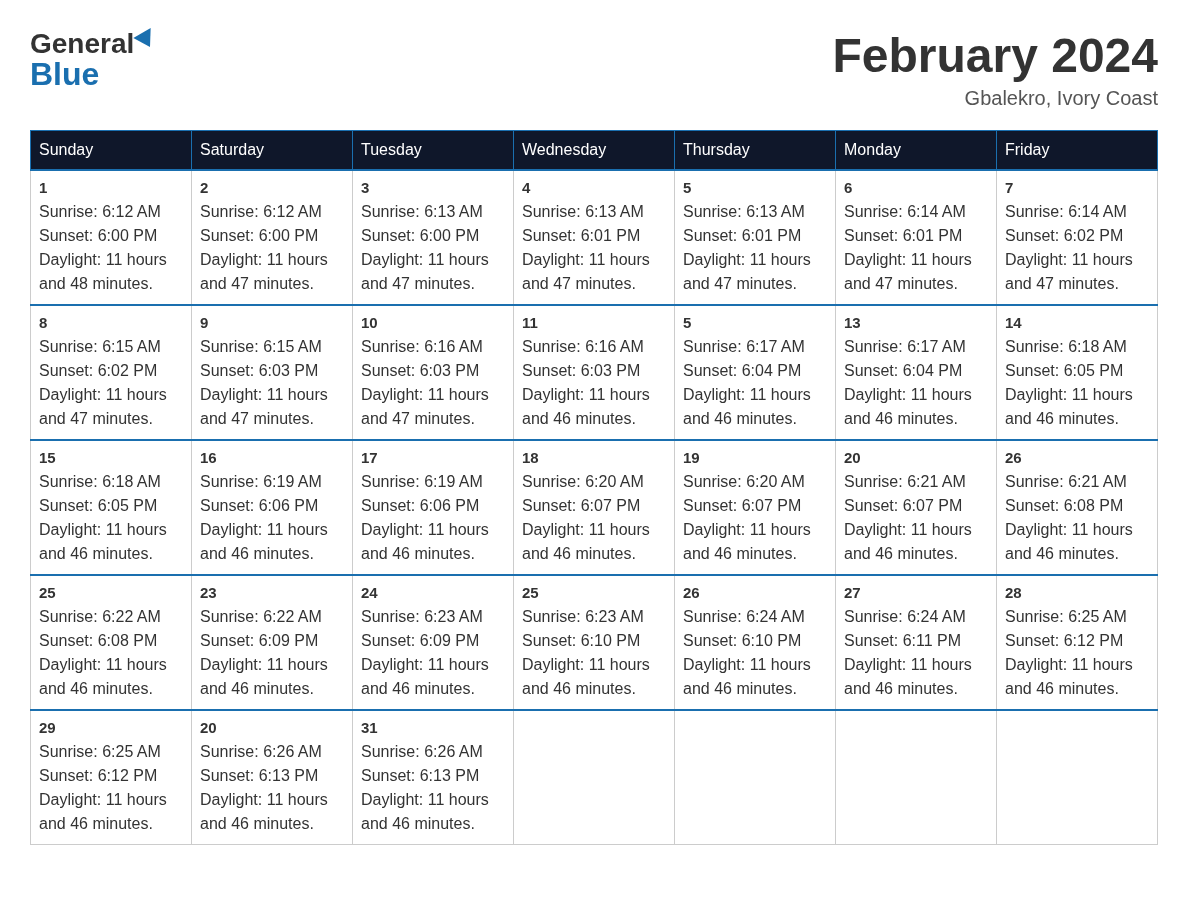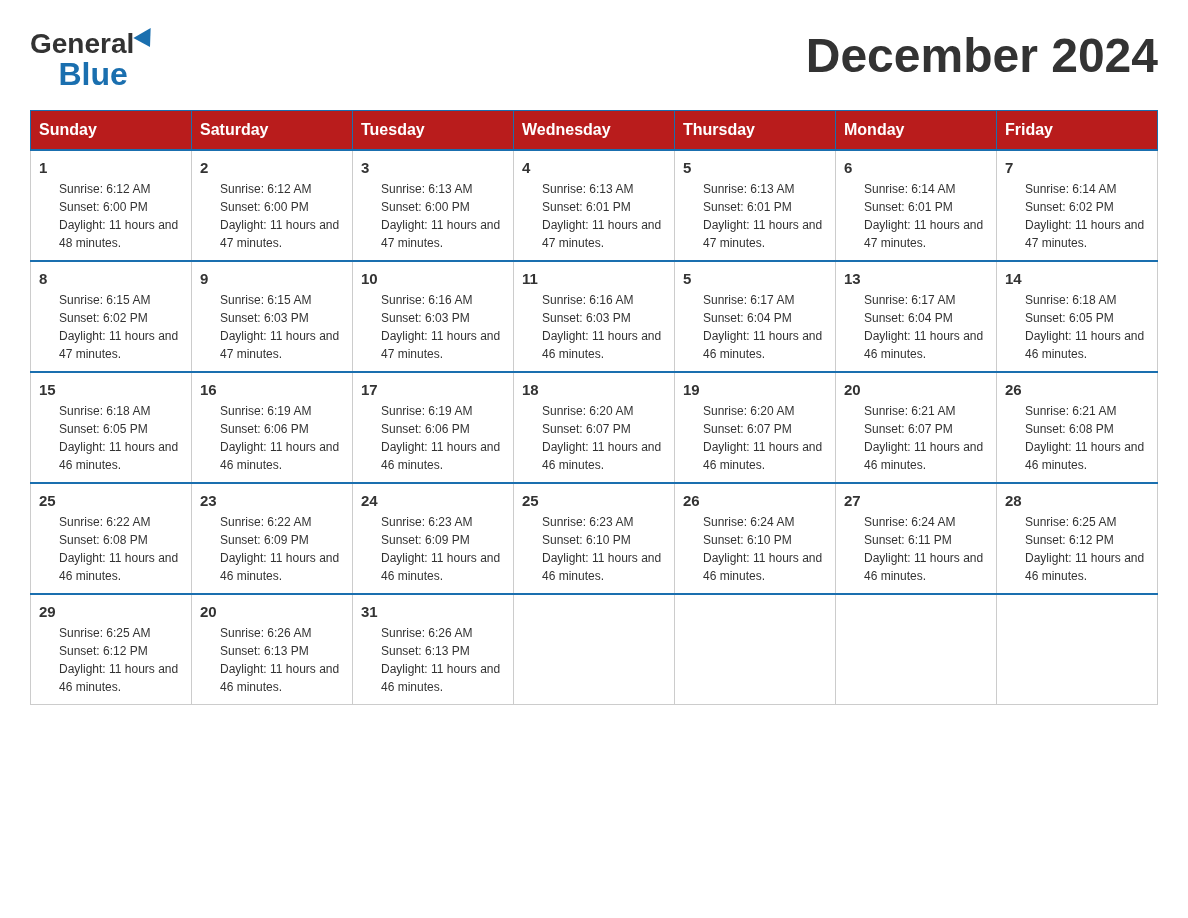--- a/index.html
+++ b/index.html
@@ -12,21 +12,21 @@
     }
     .header {
       display: flex;
       justify-content: space-between;
       align-items: flex-start;
       margin-bottom: 20px;
     }
     .logo {
       display: flex;
       flex-direction: column;
-      align-items: center;
+      align-items: flex-start;
     }
     .logo-general {
       font-size: 28px;
       font-weight: bold;
       color: #333;
       line-height: 1;
     }
     .logo-blue {
       font-size: 32px;
       font-weight: bold;
@@ -63,25 +63,25 @@
       font-size: 20px;
       color: #555;
       margin-top: 4px;
     }
     table {
       width: 100%;
       border-collapse: collapse;
       table-layout: fixed;
     }
     thead tr th {
-      background-color: #b91c1c;
+      background-color: #0f172a;
       color: #fff;
       padding: 10px 8px;
       font-size: 16px;
-      font-weight: 700;
+      font-weight: 400;
       text-align: left;
       border: 1px solid #1a6faf;
     }
     tbody tr td {
       vertical-align: top;
       padding: 8px;
       border: 1px solid #ccc;
       border-top: 2px solid #1a6faf;
       font-size: 12.5px;
       color: #333;
@@ -90,39 +90,39 @@
     tbody tr td:empty {
       background: #fff;
     }
     .day-number {
       font-size: 15px;
       font-weight: bold;
       color: #333;
       margin-bottom: 4px;
     }
     .day-info {
-      font-size: 12px;
+      font-size: 16px;
       color: #333;
       line-height: 1.5;
-      margin-left: 20px;
     }
   </style>
 </head>
 <body>
 
 <div class="header">
   <div class="logo">
     <div class="logo-line">
       <span class="logo-general">General</span>
       <span class="logo-triangle"></span>
     </div>
     <span class="logo-blue">Blue</span>
   </div>
   <div class="title-section">
-    <div class="month-title">December 2024</div>
+    <div class="month-title">February 2024</div>
+    <div class="location">Gbalekro, Ivory Coast</div>
   </div>
 </div>
 
 <table>
   <thead>
     <tr id="weekday-row">
         <th>Sunday</th>
         <th>Saturday</th>
         <th>Tuesday</th>
         <th>Wednesday</th>

